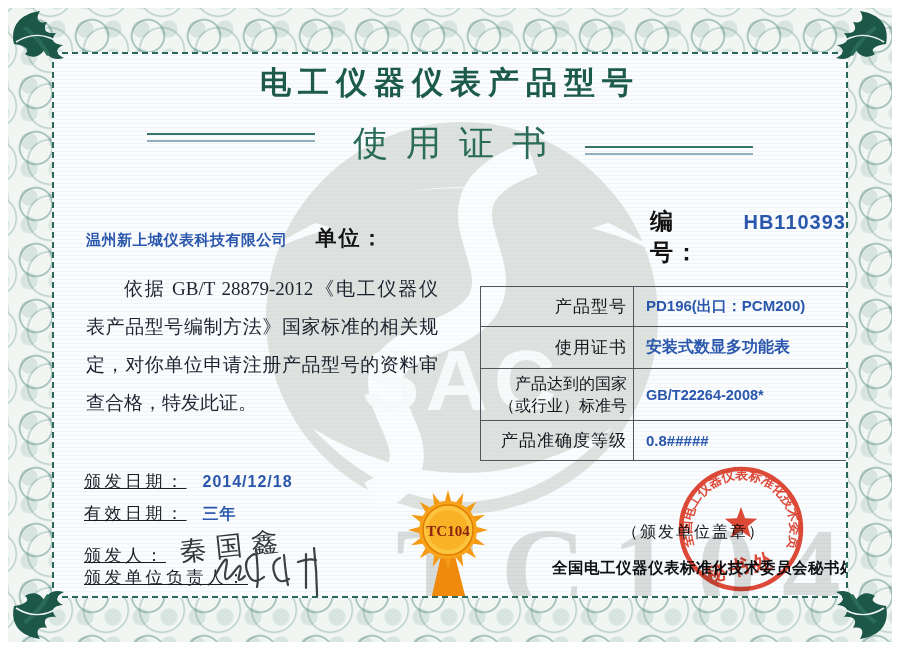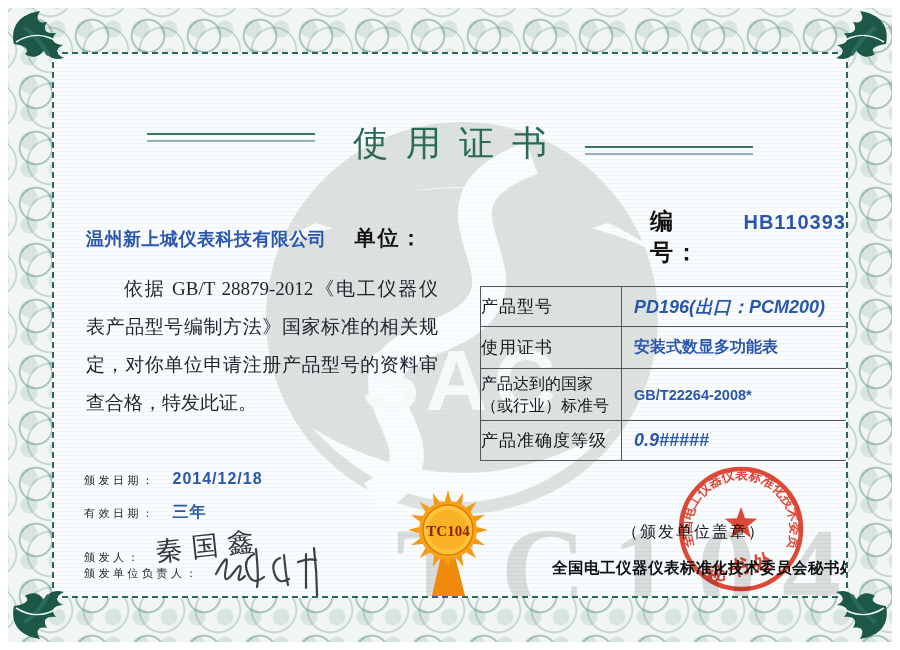--- a/index.html
+++ b/index.html
@@ -61,46 +61,46 @@
   .dlines .l1{height:2px;background:#37756a;}
   .dlines .l2{height:1.5px;background:#93aebc;margin-top:5px;}
   .dlines.left{transform:translateY(-6px);}
   .dlines.right{transform:translateY(7px);}
 
   
   .serial{position:absolute;left:596px;top:152px;z-index:3;display:flex;align-items:baseline;}
   .serial .lab{font-family:"Liberation Sans",sans-serif;font-weight:bold;font-size:23px;color:#111;letter-spacing:2px;}
   .serial .val{font-family:"Liberation Sans",sans-serif;font-weight:bold;font-size:20px;color:#2a57ac;margin-left:20px;letter-spacing:1px;}
   .unit-row{position:absolute;left:32px;top:170px;z-index:3;display:flex;align-items:baseline;}
-  .unit-row .company{font-family:Liberation Sans, sans-serif;font-weight:bold;font-size:18px;color:#2a57ac;letter-spacing:.5px;}
+  .unit-row .company{font-family:Liberation Sans, sans-serif;font-weight:bold;font-size:15px;color:#2a57ac;letter-spacing:.5px;}
   .unit-row .unit-label{font-family:"Liberation Sans",sans-serif;font-weight:bold;font-size:21px;color:#111;margin-left:28px;letter-spacing:2px;}
 
   
   .body-text{
     position:absolute;left:32px;top:216px;width:352px;z-index:3;
     font-size:19px;line-height:38px;color:#1c232e;text-align:justify;text-indent:2em;
   }
 
   
   .tech-header{position:absolute;left:424px;top:200px;z-index:3;font-size:17px;letter-spacing:3px;color:#10151a;}
   table.tech{
     position:absolute;left:426px;top:232px;width:370px;z-index:3;
     border-collapse:collapse;
   }
   table.tech td{border:1.5px solid #50565c;background:transparent;}
-  td.tlabel{width:140px;text-align:left;font-size:17px;color:#14181d;letter-spacing:1px;padding:2px 0;}
+  td.tlabel{width:140px;text-align:right;font-size:17px;color:#14181d;letter-spacing:1px;padding:2px 6px;}
   tr.small td.tlabel{font-size:16px;line-height:1.35;letter-spacing:0;}
   td.tval{font-family:"Liberation Sans",sans-serif;font-weight:bold;color:#2a57ac;padding:2px 4px 2px 12px;}
   .h1{height:40px;} .h2{height:42px;} .h3{height:52px;} .h4{height:40px;}
-  .fs15{font-size:18px;font-style:italic;} .fs16{font-size:16px;margin-top:24px;} .fs14{font-size:14.5px;}
+  .fs15{font-size:15px;} .fs16{font-size:16px;margin-top:24px;} .fs14{font-size:14.5px;}
 
   
   .issue{position:absolute;left:30px;top:416px;z-index:3;}
   .issue .row{display:flex;align-items:baseline;margin-bottom:11px;height:21px;}
-  .issue .lab{font-size:11px;letter-spacing:3.5px;color:#1a1f26;}
+  .issue .lab{font-size:17px;letter-spacing:3.5px;color:#1a1f26;text-decoration:underline;}
   .issue .val{font-family:"Liberation Sans",sans-serif;font-weight:bold;font-size:16px;color:#2a57ac;margin-left:16px;letter-spacing:1px;}
   .sig-name{
     font-family:"Liberation Serif",serif;font-size:27px;color:#30373a;margin-left:14px;
     letter-spacing:9px;transform:rotate(-6deg) translateY(-6px);display:inline-block;font-weight:500;
   }
   .sig2{position:absolute;left:148px;top:478px;z-index:3;}
 
   
   .seal-note{position:absolute;left:568px;top:468px;z-index:3;font-size:16px;letter-spacing:2px;color:#14181d;}
   .issuing-org{position:absolute;left:498px;top:504px;z-index:3;font-size:15.5px;font-weight:bold;color:#0d1114;white-space:nowrap;letter-spacing:.5px;}
@@ -149,20 +149,21 @@
       <circle cx="220" cy="220" r="196" fill="#ccd2cc"></circle>
       <path d="M14 160 Q220 18 426 160 Q320 104 220 132 Q120 104 14 160 Z" fill="#fafcfe"></path>
       <path d="M60 120 Q220 60 380 120 Q300 150 220 150 Q140 150 60 120 Z" fill="#ccd2cc"></path>
       <path d="M290 60 C150 110 330 190 190 240 C70 285 230 350 130 400" stroke="#fafcfe" stroke-width="34" fill="none"></path>
       <path d="M70 330 Q220 420 370 330 Q300 404 220 404 Q140 404 70 330 Z" fill="#fafcfe"></path>
       <text x="220" y="312" text-anchor="middle" font-family="Liberation Sans,sans-serif" font-weight="bold" font-size="86" letter-spacing="6" fill="#f6f9f8">SAC</text>
     </svg>
 
     <div class="tc-wm">TC104</div>
 
+    <div class="title">电工仪器仪表产品型号</div>
     <div class="subtitle-row">
       <div class="dlines left">
           <div class="l1"></div>
           <div class="l2"></div>
         </div>
       <div class="subtitle">使用证书</div>
       <div class="dlines right">
           <div class="l1"></div>
           <div class="l2"></div>
         </div>
@@ -189,21 +190,21 @@
       <tr class="h2">
         <td class="tlabel">使用证书</td>
         <td class="tval fs16">安装式数显多功能表</td>
       </tr>
       <tr class="h3 small">
         <td class="tlabel">产品达到的国家（或行业）标准号</td>
         <td class="tval fs14">GB/T22264-2008*</td>
       </tr>
       <tr class="h4">
         <td class="tlabel">产品准确度等级</td>
-        <td class="tval fs15">0.9#####</td>
+        <td class="tval fs15">0.8#####</td>
       </tr>
     </tbody>
       </table>
 
     <div class="issue">
       <div class="row">
         <span class="lab">颁发日期：</span>
         <span class="val">2014/12/18</span>
       </div>
       <div class="row">

